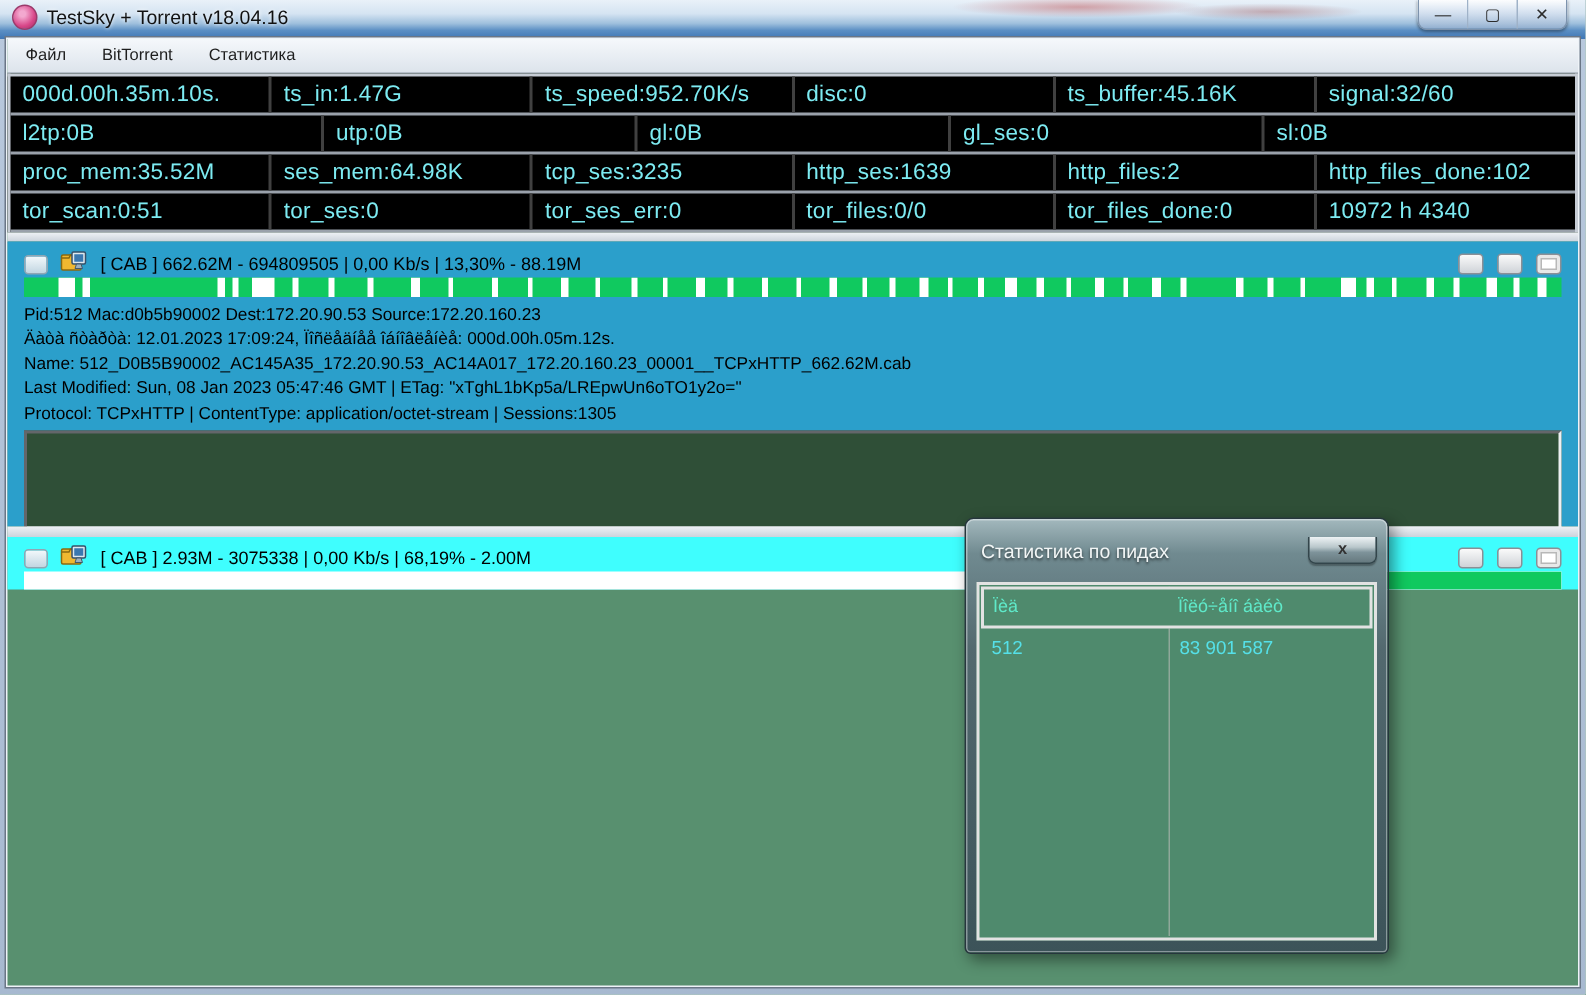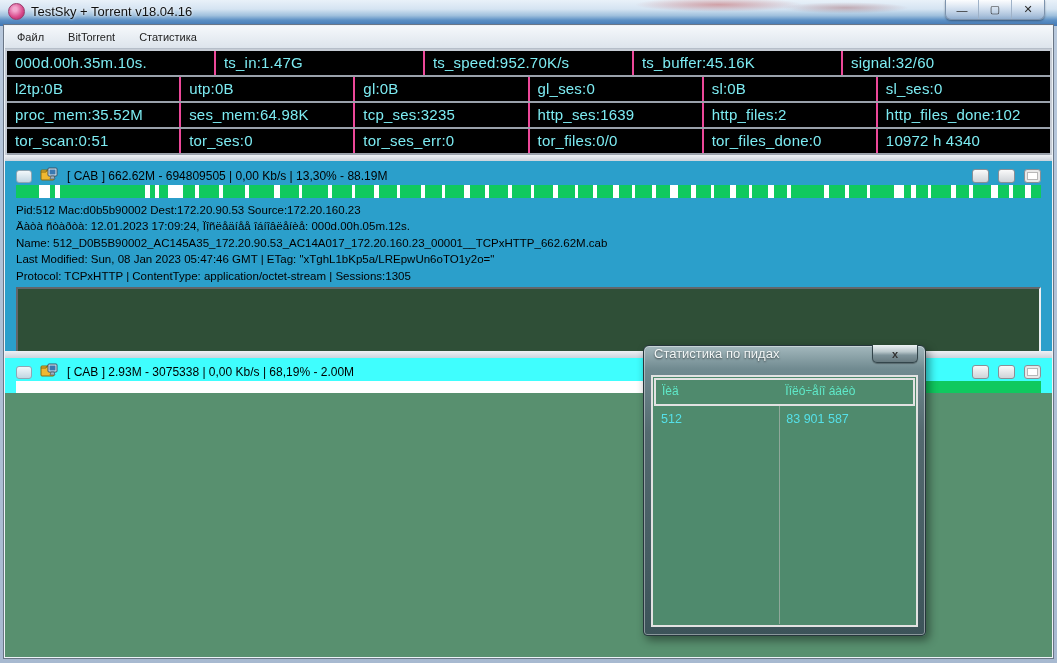--- a/index.html
+++ b/index.html
@@ -37,21 +37,21 @@
   }
   
   .menubar{height:22px; background:linear-gradient(#f5f8fb,#dde4ec);
     border-bottom:1px solid #b6bec9; display:flex; align-items:center;}
   .menu-item{font-size:11px; color:#1e1e1e; padding:0 12px; height:22px; line-height:22px;}
   
   .stats-table{background:#000; border:2px solid #c6ccd5; border-bottom:none;}
   .stats-row{display:flex; border-bottom:2px solid #9aa1ab;}
   .stats-cell{flex:1 1 0; height:24px; line-height:24px; padding-left:8px;
     color:var(--stats-text,#7DEBF2); font-size:15px; letter-spacing:.2px;
-    border-right:2px solid #ec4899; white-space:nowrap; overflow:hidden;}
+    border-right:2px solid #404040; white-space:nowrap; overflow:hidden;}
   .stats-cell:last-child{border-right:none;}
   .gap1{height:6px; background:linear-gradient(#eef1f5,#ccd3dc);}
   .gap2{height:7px; background:linear-gradient(#eef1f5,#ccd3dc);}
   
   .panel1{height:190px; background:var(--panel1-bg,#2B9FCB); padding:3px 11px 0; box-sizing:border-box;}
   .panel2{height:35px; background:var(--panel2-bg,#3FFEFE); padding:2px 11px 0; box-sizing:border-box;}
   .phead{display:flex; align-items:flex-end; height:19px;}
   .mini-toggle{width:14px; height:11px; border-radius:3px; margin-right:8px;
     background:linear-gradient(#f2f8fb,#c2d6e2); border:1px solid #8fa6b4;}
   .net-icon{margin-right:8px; line-height:0;}
@@ -70,21 +70,21 @@
   .pbar2{position:relative; height:12px; margin-top:2px; background:#fff; overflow:hidden;}
   .pbar2-fill{position:absolute; top:0; bottom:0; right:0; background:var(--progress-green,#10C95F);}
   
   .dialog{
     position:absolute; left:643px; top:345px; width:283px; height:291px; box-sizing:border-box;
     border:1px solid #26363c; border-radius:6px 6px 4px 4px;
     background:linear-gradient(180deg,#a3b8bd 0%,#708a90 8%,#53696f 30%,#465d63 70%,#3c5359 100%);
     box-shadow:inset 0 0 0 1px rgba(255,255,255,.4), 3px 4px 10px rgba(0,0,0,.45);
     padding:0 7px 8px 7px; display:flex; flex-direction:column;
   }
-  .dlg-titlebar{height:29px; display:flex; flex:0 0 auto;}
+  .dlg-titlebar{height:42px; display:flex; align-items:center; flex:0 0 auto;}
   .dlg-title{font-size:13px; color:#f2f6f6; padding-left:3px; text-shadow:0 1px 2px rgba(0,0,0,.6);}
   .dlg-close{margin-left:auto; width:44px; height:17px; margin-top:-1px;
     border:1px solid #33454b; border-top:none; border-radius:0 0 5px 5px;
     background:linear-gradient(180deg,#eef3f5,#b9c7cb 40%,#7e939a 60%,#66797f);
     display:flex; align-items:center; justify-content:center;
     font-size:11px; font-weight:bold; color:#333; box-shadow:0 1px 1px rgba(0,0,0,.3);}
   .dlg-body{flex:1 1 auto; background:var(--dialog-body,#4F8A6D);
     border:2px solid #e2e2e2; position:relative; overflow:hidden;}
   .dlg-list{position:absolute; inset:1px;}
   .dlg-col-divider{position:absolute; top:0; bottom:0; left:48%; width:1px; background:#8fa89a;}
@@ -116,30 +116,30 @@
         <div class="menu-item">Файл</div>
         <div class="menu-item">BitTorrent</div>
         <div class="menu-item">Статистика</div>
       </div>
 
     <div class="stats-table">
         <div class="stats-row">
           <div class="stats-cell">000d.00h.35m.10s.</div>
           <div class="stats-cell">ts_in:1.47G</div>
           <div class="stats-cell">ts_speed:952.70K/s</div>
+          <div class="stats-cell">disc:0</div>
           <div class="stats-cell">ts_buffer:45.16K</div>
           <div class="stats-cell">signal:32/60</div>
         </div>
         <div class="stats-row">
           <div class="stats-cell">l2tp:0B</div>
           <div class="stats-cell">utp:0B</div>
           <div class="stats-cell">gl:0B</div>
           <div class="stats-cell">gl_ses:0</div>
           <div class="stats-cell">sl:0B</div>
-          <div class="stats-cell">sl_ses:0</div>
         </div>
         <div class="stats-row">
           <div class="stats-cell">proc_mem:35.52M</div>
           <div class="stats-cell">ses_mem:64.98K</div>
           <div class="stats-cell">tcp_ses:3235</div>
           <div class="stats-cell">http_ses:1639</div>
           <div class="stats-cell">http_files:2</div>
           <div class="stats-cell">http_files_done:102</div>
         </div>
         <div class="stats-row">

